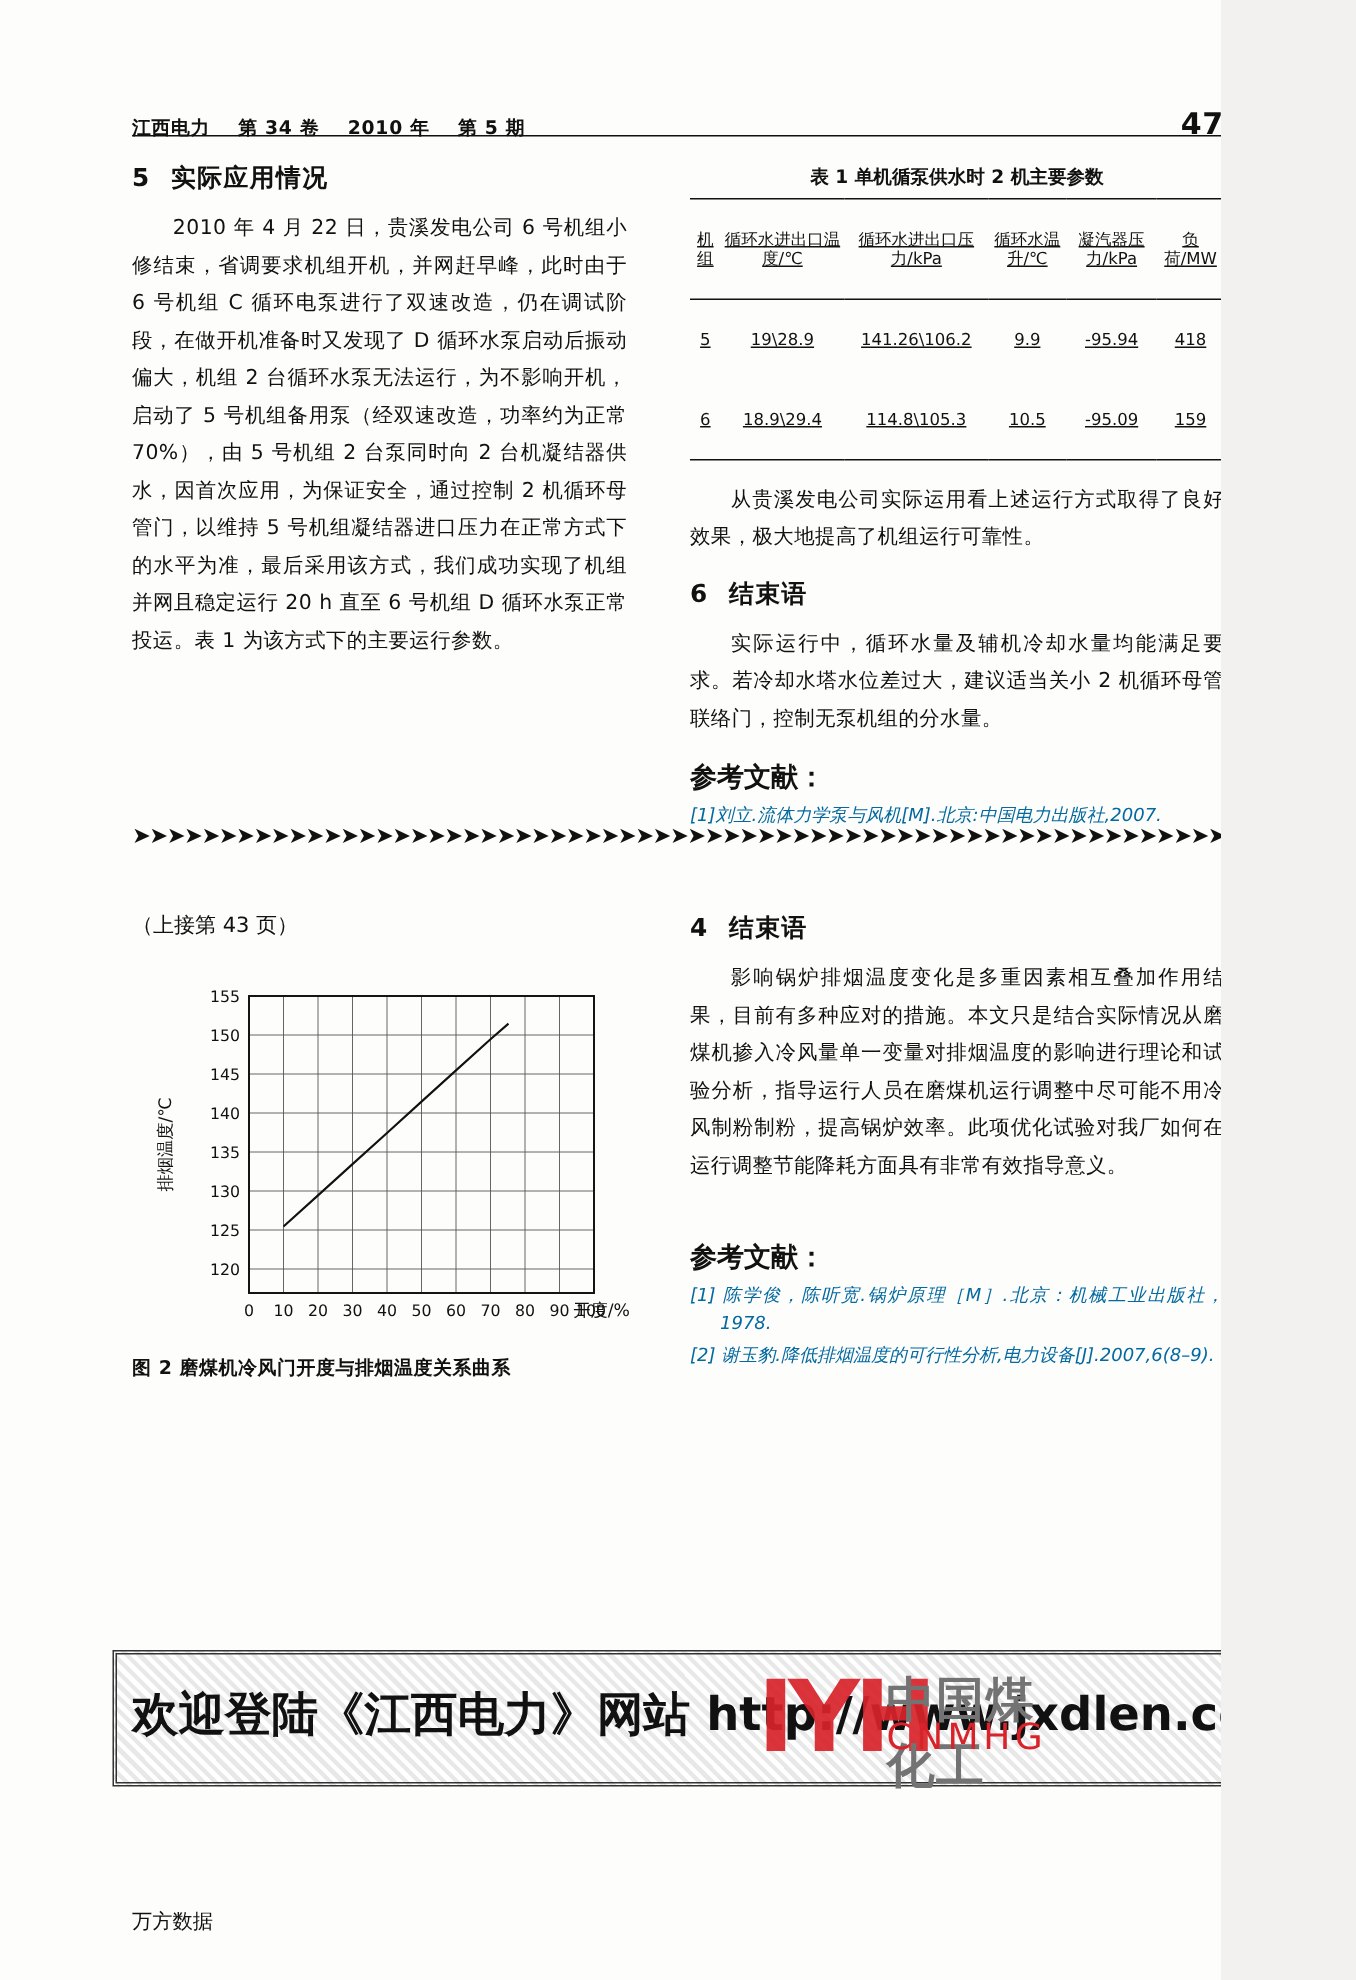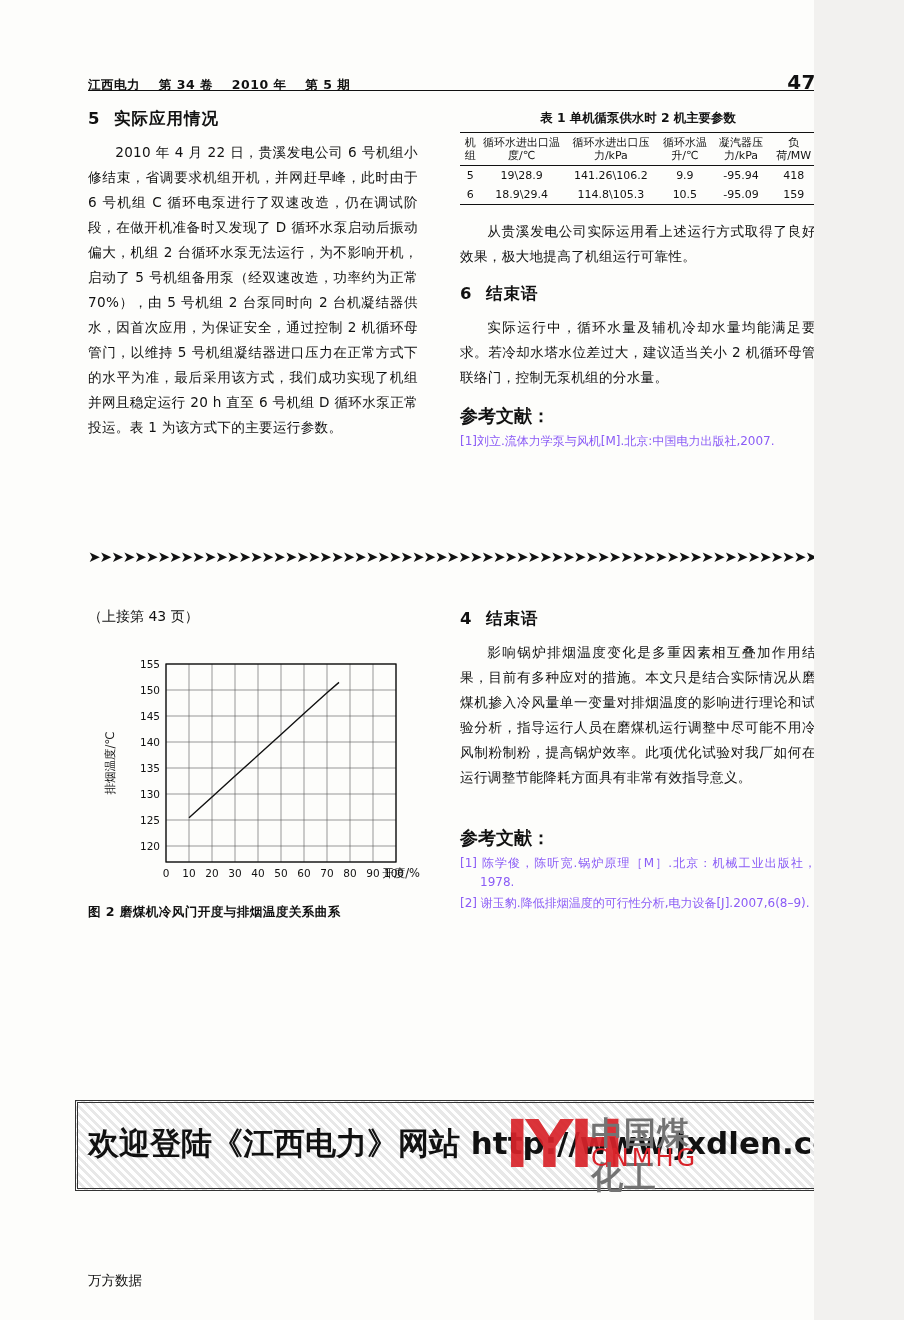--- a/index.html
+++ b/index.html
@@ -31,32 +31,33 @@
   p.body{
     font-size:13.6px;line-height:25px;color:#111;margin:0 0 8px 0;
     text-align:justify;text-indent:2em;letter-spacing:.3px;
   }
   
   .tbl-cap{
     font-size:12.4px;font-weight:bold;text-align:center;margin:2px 0 5px 0;color:#111;
   }
   table.t1{border-collapse:collapse;width:100%;font-size:11px;color:#111;}
   table.t1 th,table.t1 td{
-    text-align:center;padding:3px 2px;line-height:13px;
+    text-align:center;padding:20px 2px;line-height:13px;text-decoration:underline;
   }
   table.t1 thead th{font-weight:normal;}
   table.t1 .top{border-top:1.6px solid #111;}
   table.t1 .mid{border-bottom:1px solid #111;}
   table.t1 .bot{border-bottom:1.6px solid #111;}
   table.t1 th.h{vertical-align:middle;}
   
   .refs-title{font-size:18px;font-weight:bold;margin:14px 0 4px 0;color:#111;}
   .ref{
-    font-size:12px;line-height:19px;color:#8b5cf6;margin:0 0 2px 0;
+    font-size:12px;line-height:19px;color:#0369a1;margin:0 0 2px 0;
     text-align:justify;
+    font-style:italic;
   }
   .ref.ind{padding-left:20px;text-indent:-20px;}
   
   .divider{
     position:absolute;left:88px;top:548px;width:728px;height:18px;
     overflow:hidden;color:#111;font-size:15px;line-height:18px;
     letter-spacing:-1px;white-space:nowrap;
   }
   
   .lowL{position:absolute;left:88px;top:608px;width:356px;}

